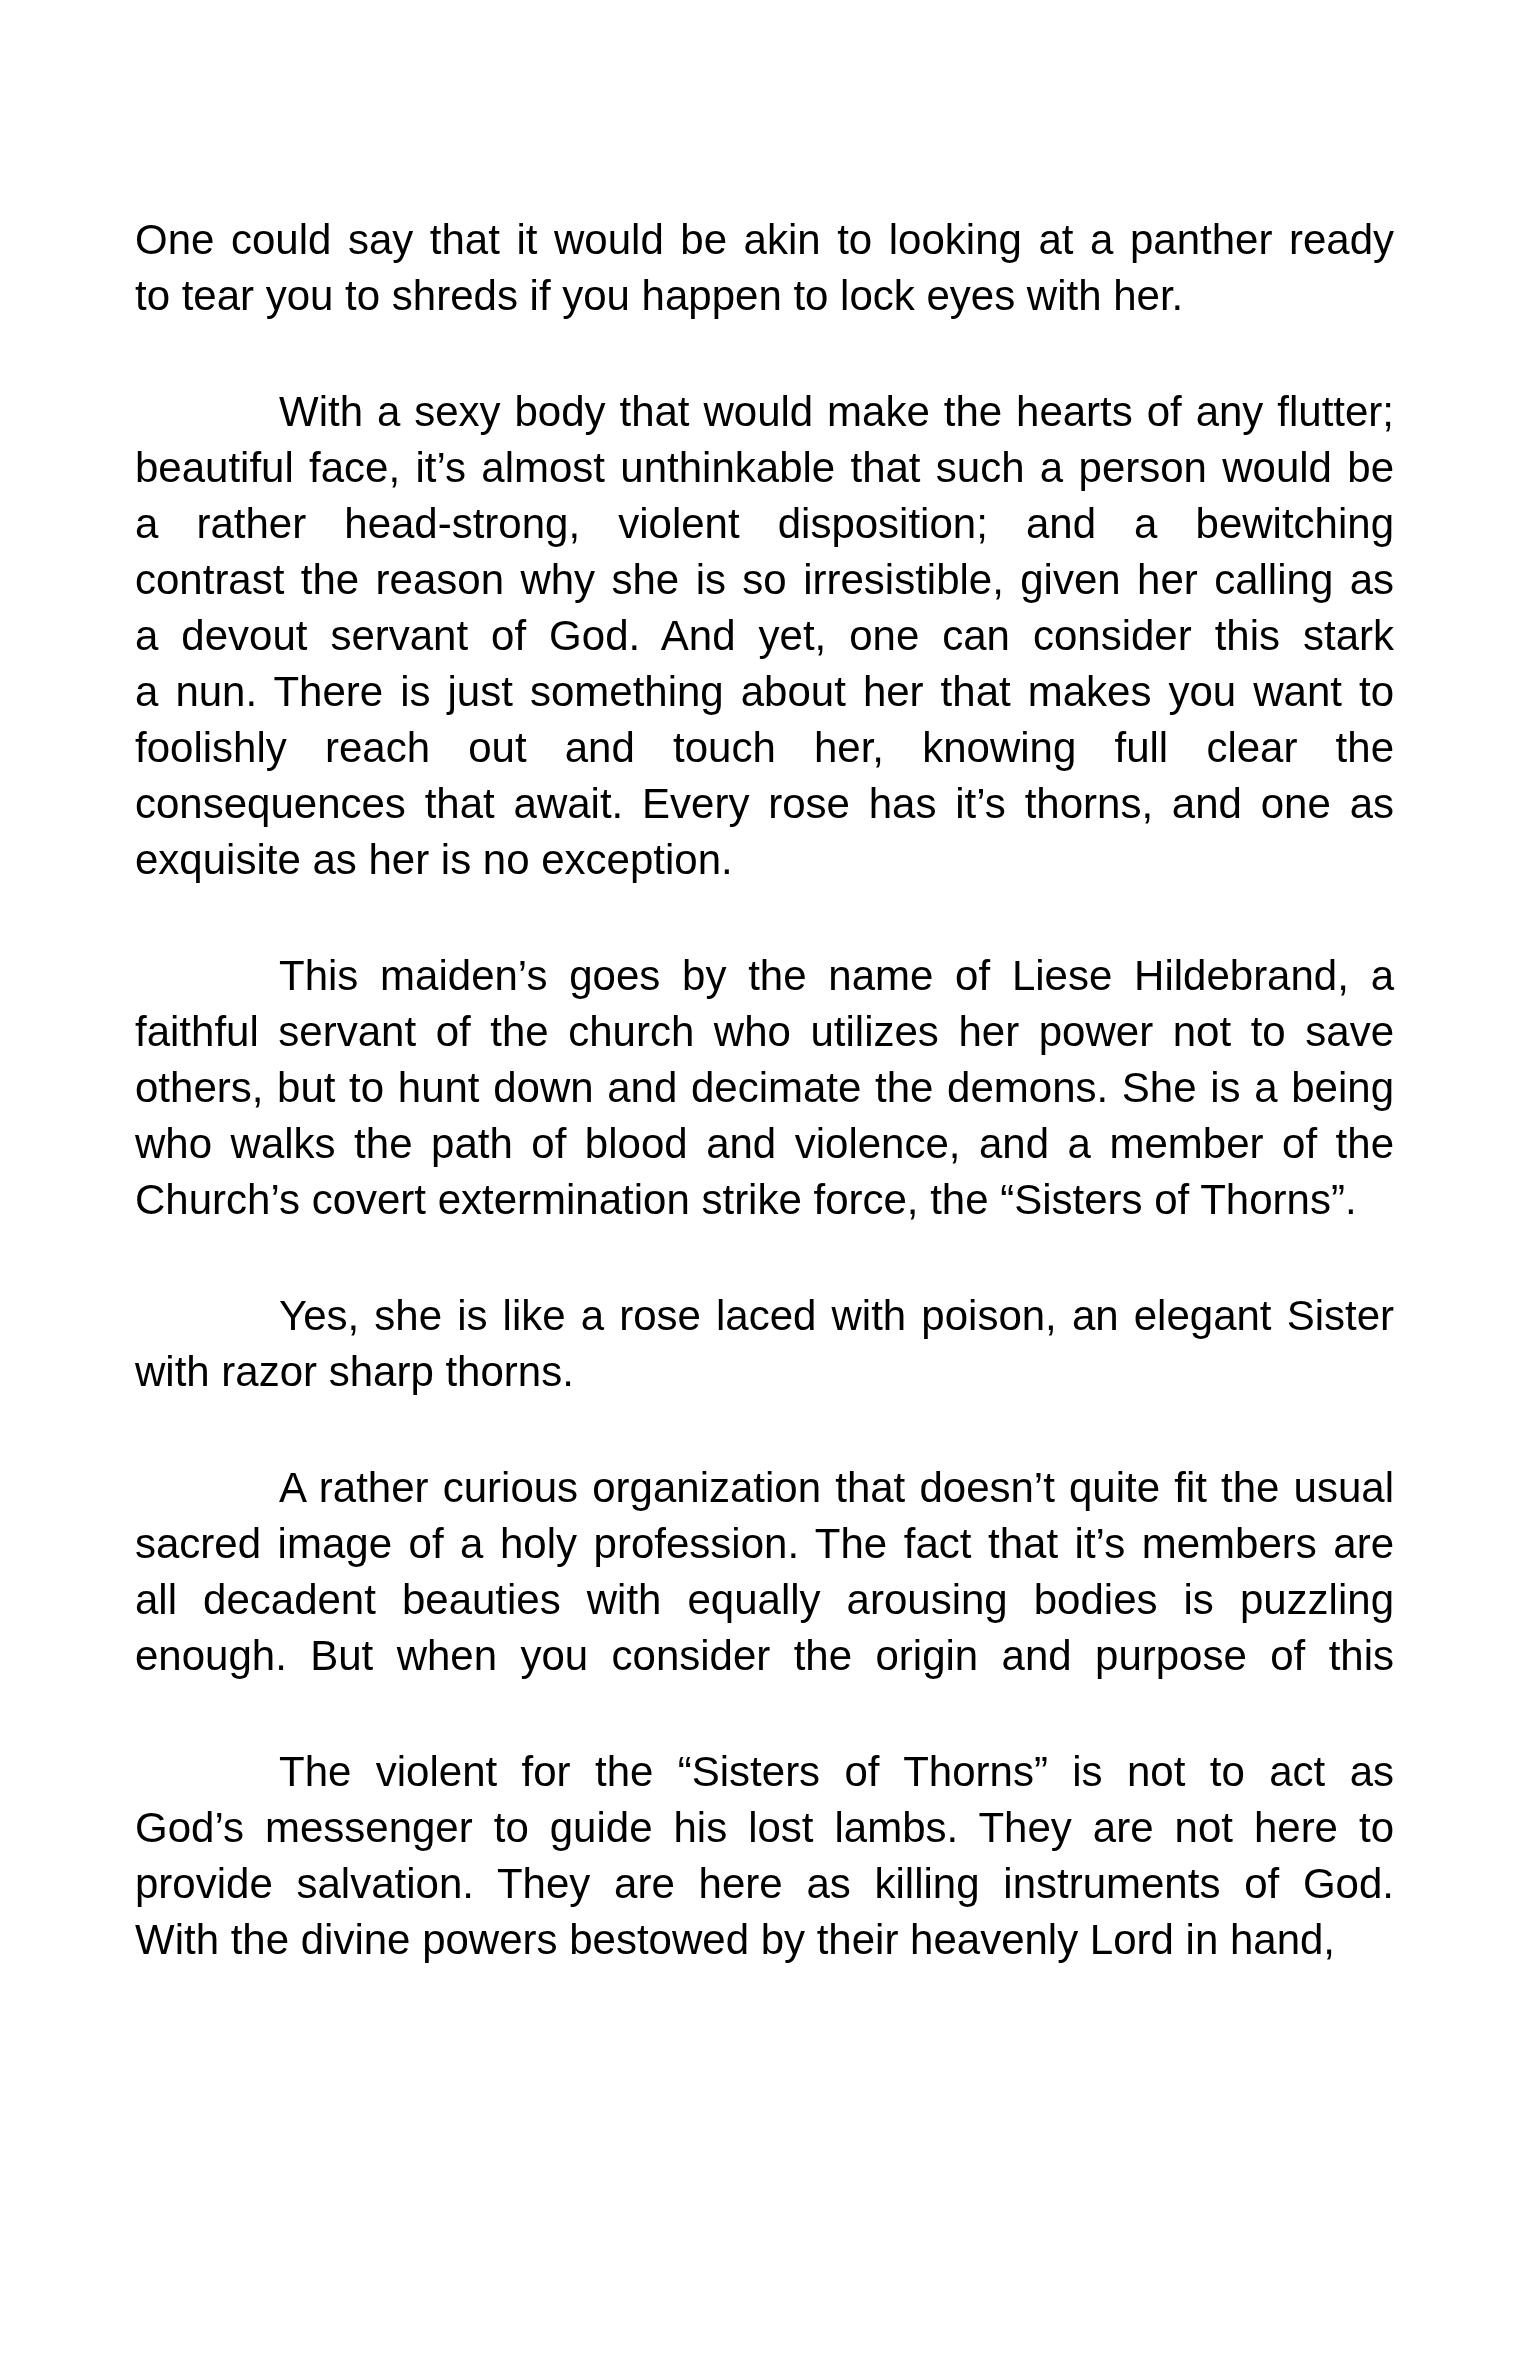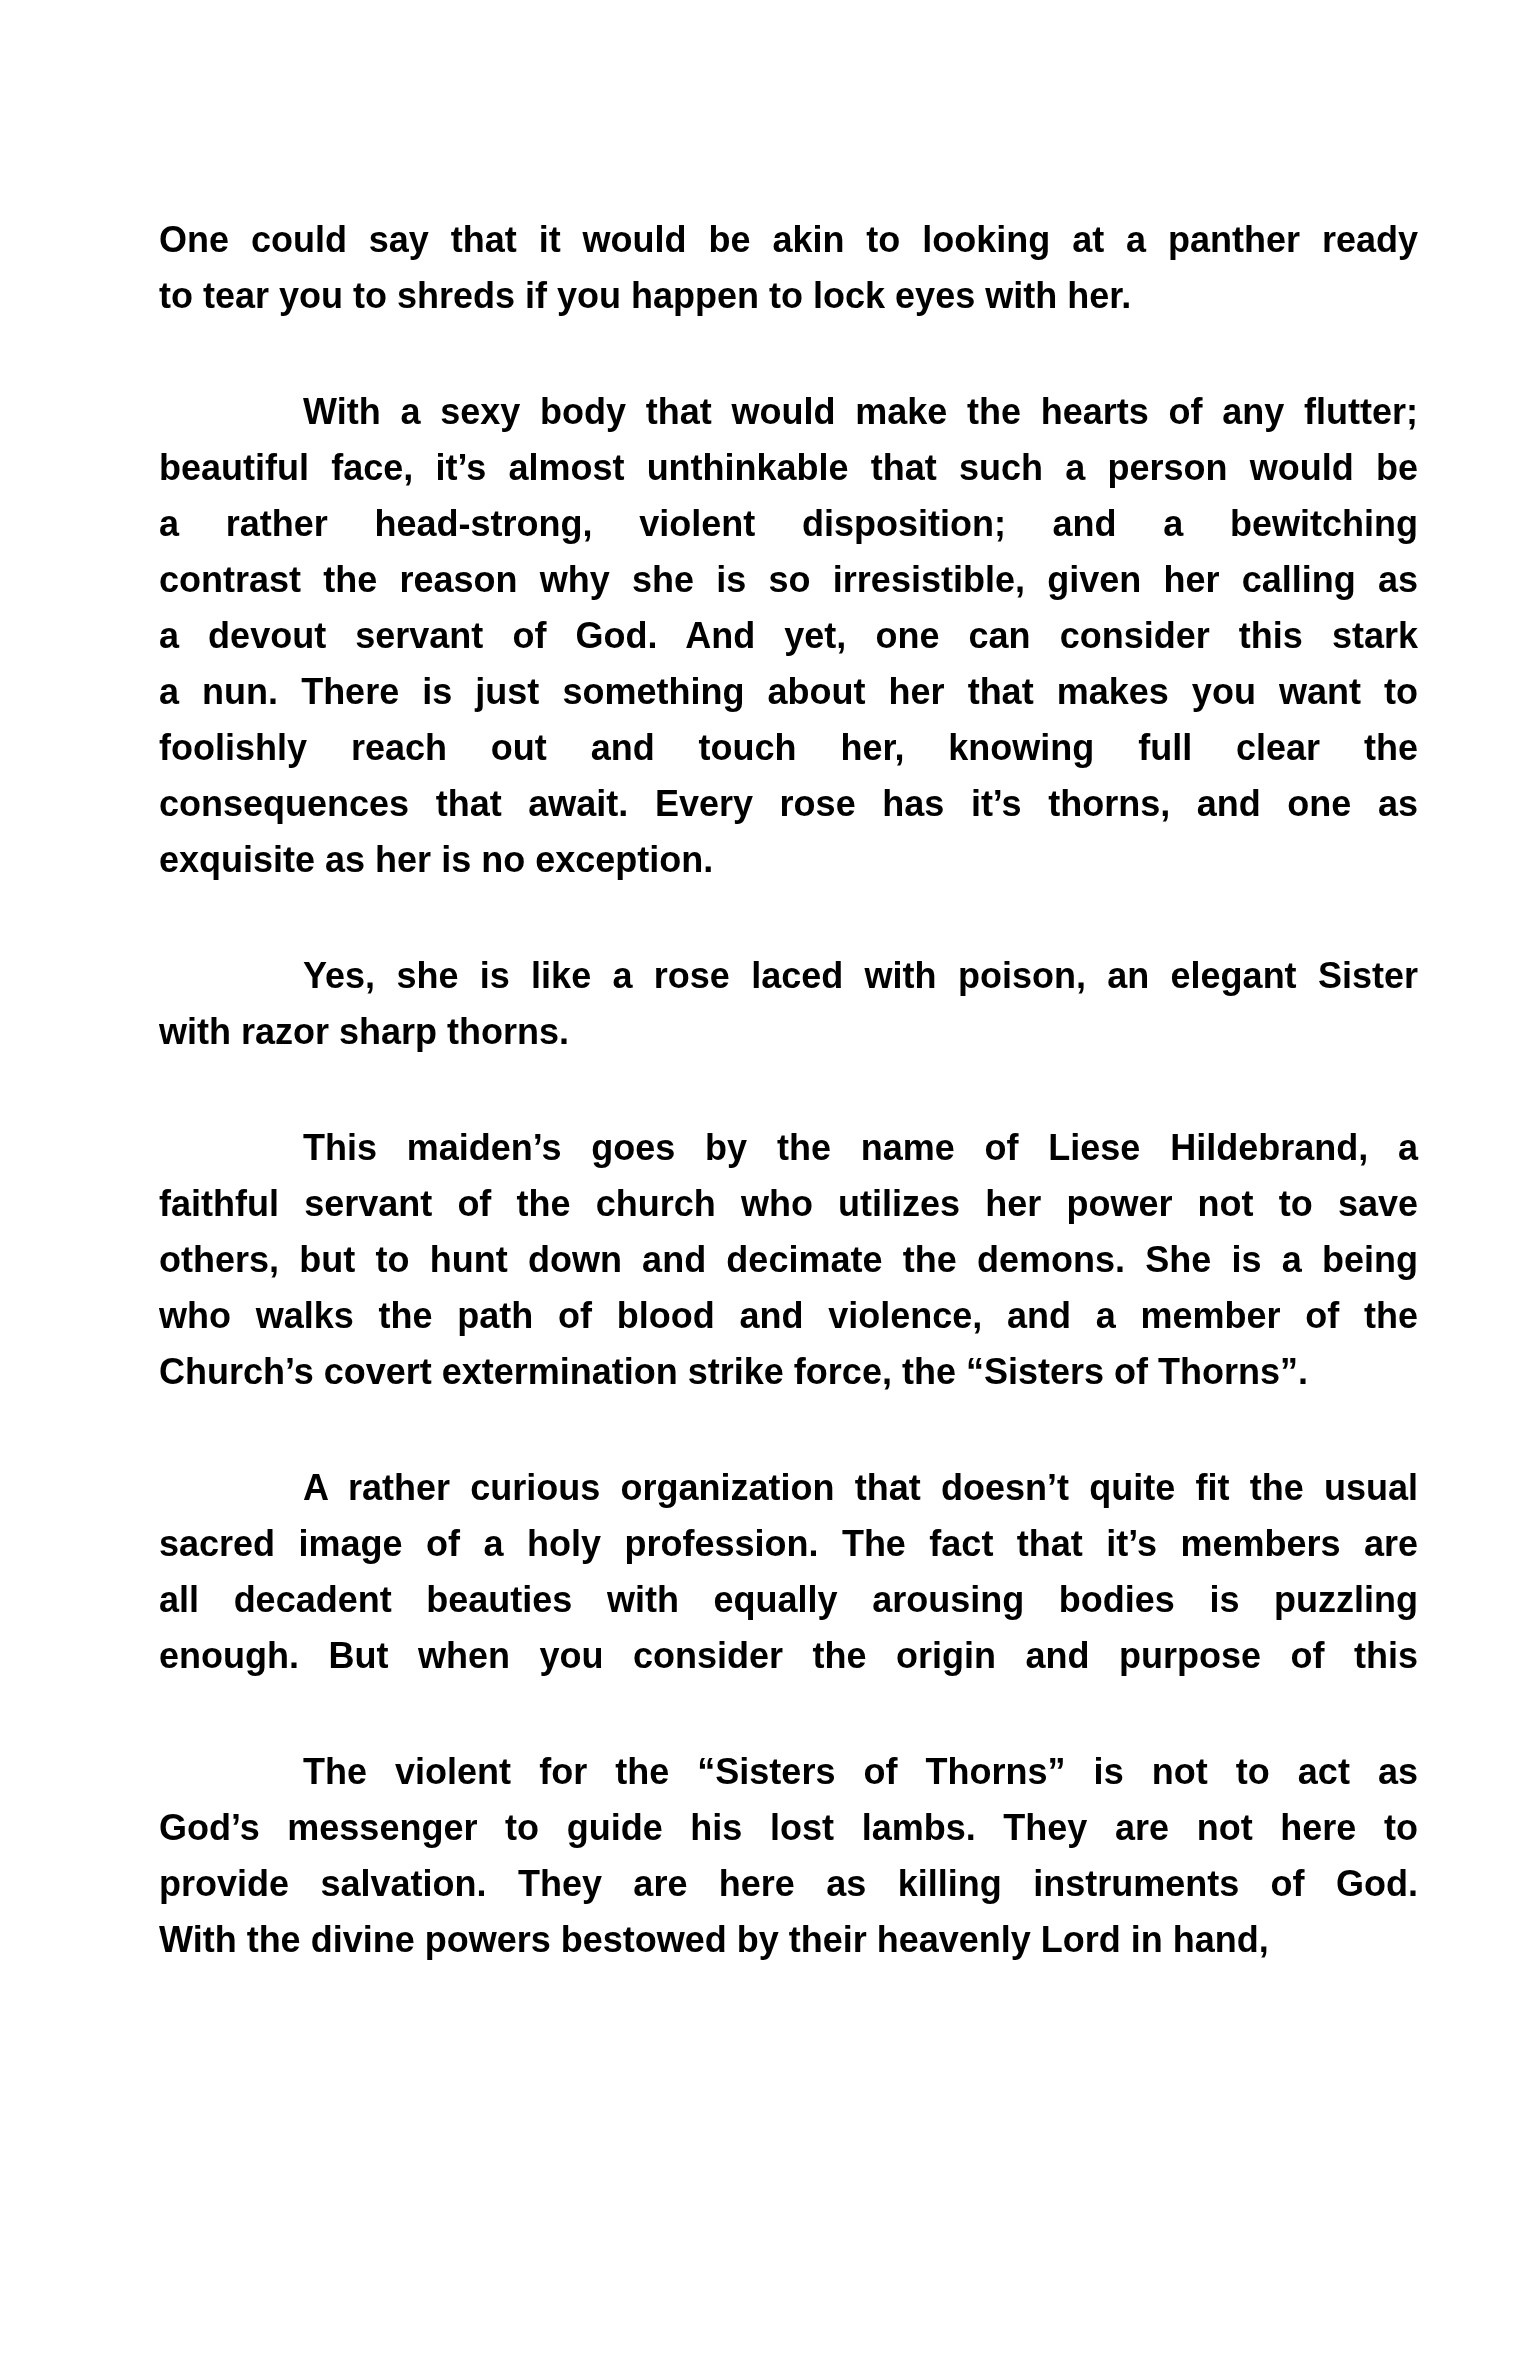--- a/index.html
+++ b/index.html
@@ -13,24 +13,23 @@
     height: 2377px;
     background: #ffffff;
     overflow: hidden;
   }
   .text-block {
     position: absolute;
     left: 135px;
     top: 212px;
     width: 1259px;
     font-family: "Liberation Sans", "DejaVu Sans", sans-serif;
-    font-size: 36px;
+    font-size: 42px;
     color: #000000;
-    font-weight: 700;
-    margin-left: 24px;
+    font-weight: 400;
   }
   .para {
     margin: 0 0 60px 0;
     padding: 0;
   }
   .ln {
     line-height: 56px;
     text-align: justify;
     text-align-last: justify;
     word-spacing: normal;
@@ -59,30 +58,30 @@
       <div class="ln">a rather head-strong, violent disposition; and a bewitching</div>
       <div class="ln">contrast the reason why she is so irresistible, given her calling as</div>
       <div class="ln">a devout servant of God. And yet, one can consider this stark</div>
       <div class="ln">a nun. There is just something about her that makes you want to</div>
       <div class="ln">foolishly reach out and touch her, knowing full clear the</div>
       <div class="ln">consequences that await. Every rose has it’s thorns, and one as</div>
       <div class="ln last">exquisite as her is no exception.</div>
     </div>
 
     <div class="para">
-      <div class="ln indent">Yes, she is like a rose laced with poison, an elegant Sister</div>
-      <div class="ln last">with razor sharp thorns.</div>
-    </div>
-
-    <div class="para">
       <div class="ln indent">This maiden’s goes by the name of Liese Hildebrand, a</div>
       <div class="ln">faithful servant of the church who utilizes her power not to save</div>
       <div class="ln">others, but to hunt down and decimate the demons. She is a being</div>
       <div class="ln">who walks the path of blood and violence, and a member of the</div>
       <div class="ln last">Church’s covert extermination strike force, the “Sisters of Thorns”.</div>
+    </div>
+
+    <div class="para">
+      <div class="ln indent">Yes, she is like a rose laced with poison, an elegant Sister</div>
+      <div class="ln last">with razor sharp thorns.</div>
     </div>
 
     <div class="para">
       <div class="ln indent">A rather curious organization that doesn’t quite fit the usual</div>
       <div class="ln">sacred image of a holy profession. The fact that it’s members are</div>
       <div class="ln">all decadent beauties with equally arousing bodies is puzzling</div>
       <div class="ln">enough. But when you consider the origin and purpose of this</div>
     </div>
 
     <div class="para">

